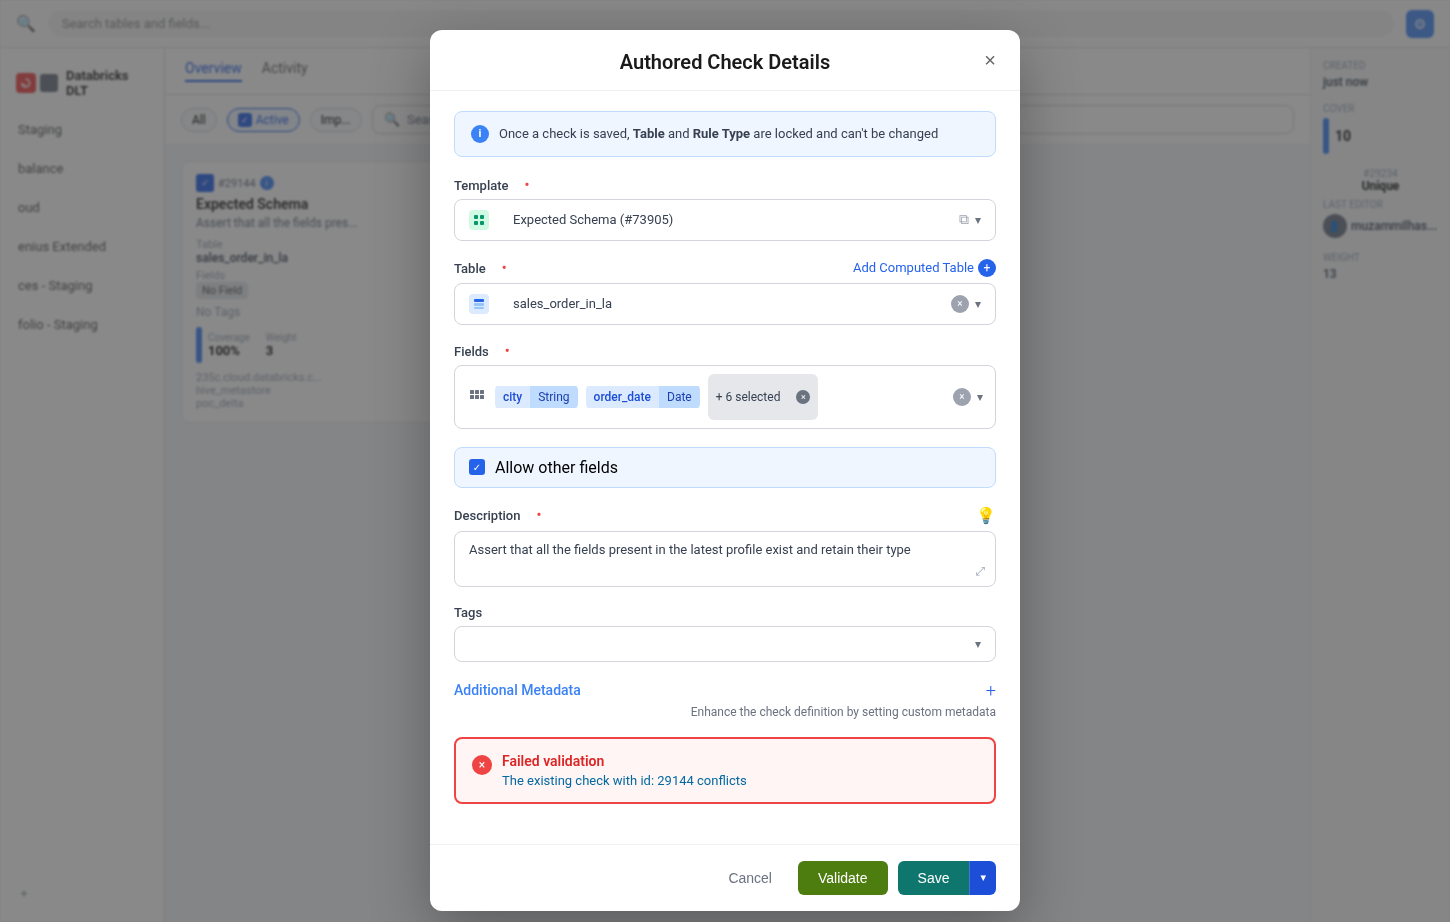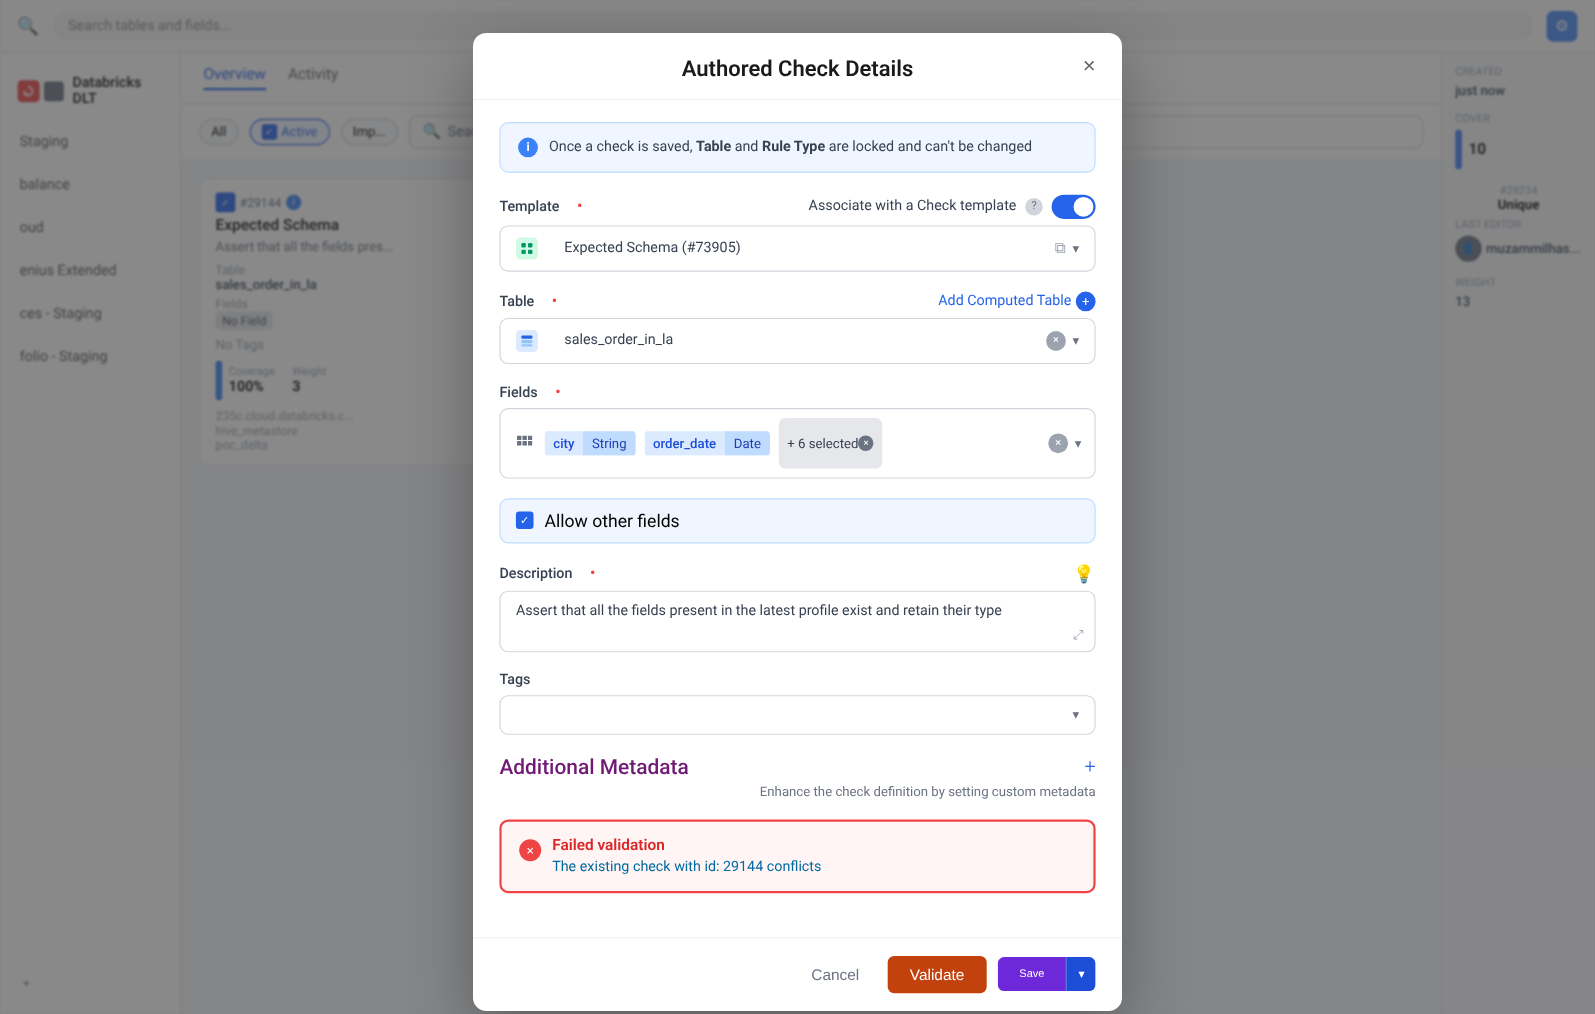--- a/index.html
+++ b/index.html
@@ -395,21 +395,21 @@
     }
 
     .more-badge {
       background: #e5e7eb;
       border-radius: 6px;
       padding: 16px 8px;
       font-size: 12px;
       color: #374151;
       display: flex;
       align-items: flex-end;
-      gap: 0;
+      gap: 16px;
     }
 
     .more-badge-x {
       background: #6b7280;
       border-radius: 50%;
       width: 14px;
       height: 14px;
       display: flex;
       align-items: center;
       justify-content: center;
@@ -497,22 +497,22 @@
 
     
     .additional-meta-header {
       display: flex;
       align-items: center;
       justify-content: space-between;
       margin-bottom: 4px;
     }
 
     .additional-meta-title {
-      color: #701a75;
-      font-size: 19px;
+      color: #3b82f6;
+      font-size: 14px;
       font-weight: 500;
       cursor: pointer;
     }
 
     .additional-meta-desc {
       font-size: 12px;
       color: #6b7280;
       margin-bottom: 16px;
       text-align: right;
     }
@@ -576,43 +576,43 @@
       background: none;
       border: none;
       color: #6b7280;
       font-size: 14px;
       cursor: pointer;
       padding: 8px 16px;
       border-radius: 6px;
     }
 
     .btn-validate {
-      background: #c2410c;
+      background: #4d7c0f;
       color: white;
       border: none;
       border-radius: 6px;
       padding: 9px 20px;
       font-size: 14px;
       font-weight: 500;
       cursor: pointer;
     }
 
     .btn-save-group {
       display: flex;
       align-items: stretch;
       border-radius: 6px;
       overflow: hidden;
     }
 
     .btn-save {
-      background: #6d28d9;
+      background: #0f766e;
       color: white;
       border: none;
       padding: 9px 20px;
-      font-size: 10px;
+      font-size: 14px;
       font-weight: 500;
       cursor: pointer;
     }
 
     .btn-save-dropdown {
       background: #1d4ed8;
       color: white;
       border: none;
       border-left: 1px solid rgba(255,255,255,0.2);
       padding: 9px 10px;
@@ -900,27 +900,20 @@
         <span>Once a check is saved, </span><strong>Table</strong><span> and </span><strong>Rule Type</strong><span> are locked and can't be changed</span>
       </div>
     </div>
 
     <div class="form-section">
       <div class="form-row">
         <div class="form-label">
           <span>Template</span>
           <span class="required-dot">•</span>
         </div>
-        <div class="toggle-row">
-          <span style="font-size:13px;color:#374151;">Associate with a Check template</span>
-          <div class="help-icon">?</div>
-          <div class="toggle">
-            <div class="toggle-thumb"></div>
-          </div>
-        </div>
       </div>
       <div class="select-field">
         <div class="select-field-left">
           <div class="select-icon">
             <svg width="12" height="12" viewBox="0 0 12 12">
                 <rect x="1" y="1" width="4" height="4" fill="#059669" rx="1"></rect>
                 <rect x="7" y="1" width="4" height="4" fill="#059669" rx="1"></rect>
                 <rect x="1" y="7" width="4" height="4" fill="#059669" rx="1"></rect>
                 <rect x="7" y="7" width="4" height="4" fill="#059669" rx="1"></rect>
               </svg>

